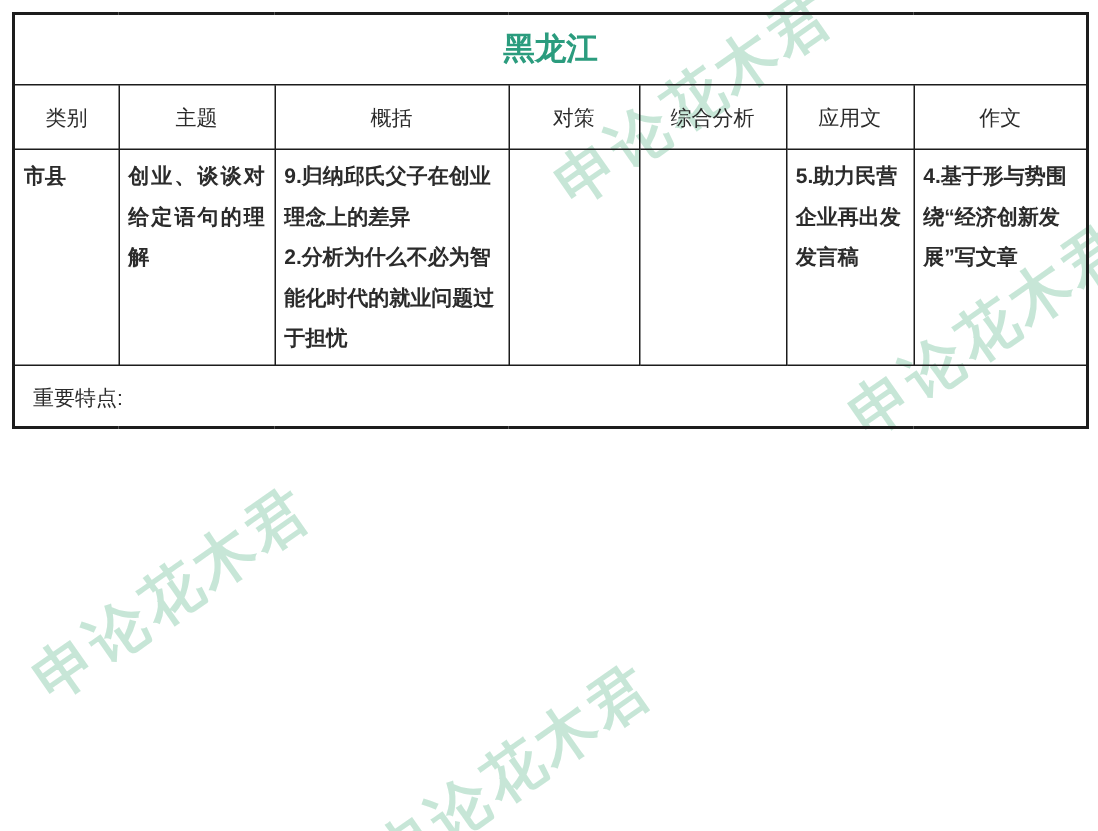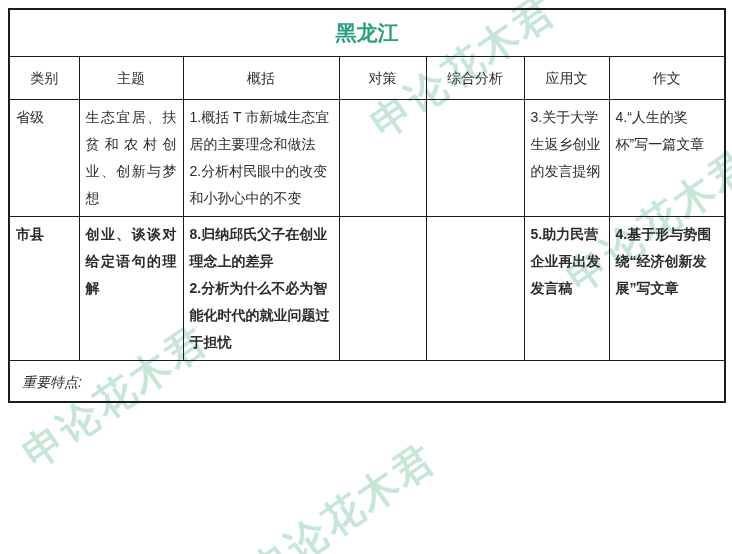--- a/index.html
+++ b/index.html
@@ -51,21 +51,21 @@
   .cell{line-height:27px;}
   .para{line-height:27px;}
   .cat-cell{padding:4px 6px 4px 10px;line-height:27px;}
   .theme-cell{text-align:justify;line-height:27px;padding:4px 8px;}
   .r1{height:110px;}
   .r2{height:135px;font-weight:bold;}
   .r3{height:135px;}
 
   
   .footer-cell{padding:8px 10px 6px 12px !important;}
-  .footer-heading{line-height:26px;font-size:14px;font-style:italic;}
+  .footer-heading{line-height:26px;font-size:14px;}
 </style>
 </head>
 <body>
 
 <div class="page">
 
   <div class="watermark-layer">
     <span class="wm wm-a">申论花木君</span>
     <span class="wm wm-b">申论花木君</span>
     <span class="wm wm-c">申论花木君</span>
@@ -91,42 +91,26 @@
     <tr class="header-row">
       <td>类别</td>
       <td>主题</td>
       <td>概括</td>
       <td>对策</td>
       <td>综合分析</td>
       <td>应用文</td>
       <td>作文</td>
     </tr>
 
-    <tr class="r1">
-      <td class="cat-cell">省级</td>
-      <td class="theme-cell">生态宜居、扶贫和农村创业、创新与梦想</td>
-      <td class="cell">
-        <div class="para">1.概括 T 市新城生态宜居的主要理念和做法</div>
-        <div class="para">2.分析村民眼中的改变和小孙心中的不变</div>
-      </td>
-      <td class="cell"></td>
-      <td class="cell"></td>
-      <td class="cell">
-        <div class="para">3.关于大学生返乡创业的发言提纲</div>
-      </td>
-      <td class="cell">
-        <div class="para">4.“人生的奖杯”写一篇文章</div>
-      </td>
-    </tr>
 
     <tr class="r2">
       <td class="cat-cell">市县</td>
       <td class="theme-cell">创业、谈谈对给定语句的理解</td>
       <td class="cell">
-        <div class="para">8.归纳邱氏父子在创业理念上的差异</div>
+        <div class="para">9.归纳邱氏父子在创业理念上的差异</div>
         <div class="para">2.分析为什么不必为智能化时代的就业问题过于担忧</div>
       </td>
       <td class="cell"></td>
       <td class="cell"></td>
       <td class="cell">
         <div class="para">5.助力民营企业再出发发言稿</div>
       </td>
       <td class="cell">
         <div class="para">4.基于形与势围绕“经济创新发展”写文章</div>
       </td>

